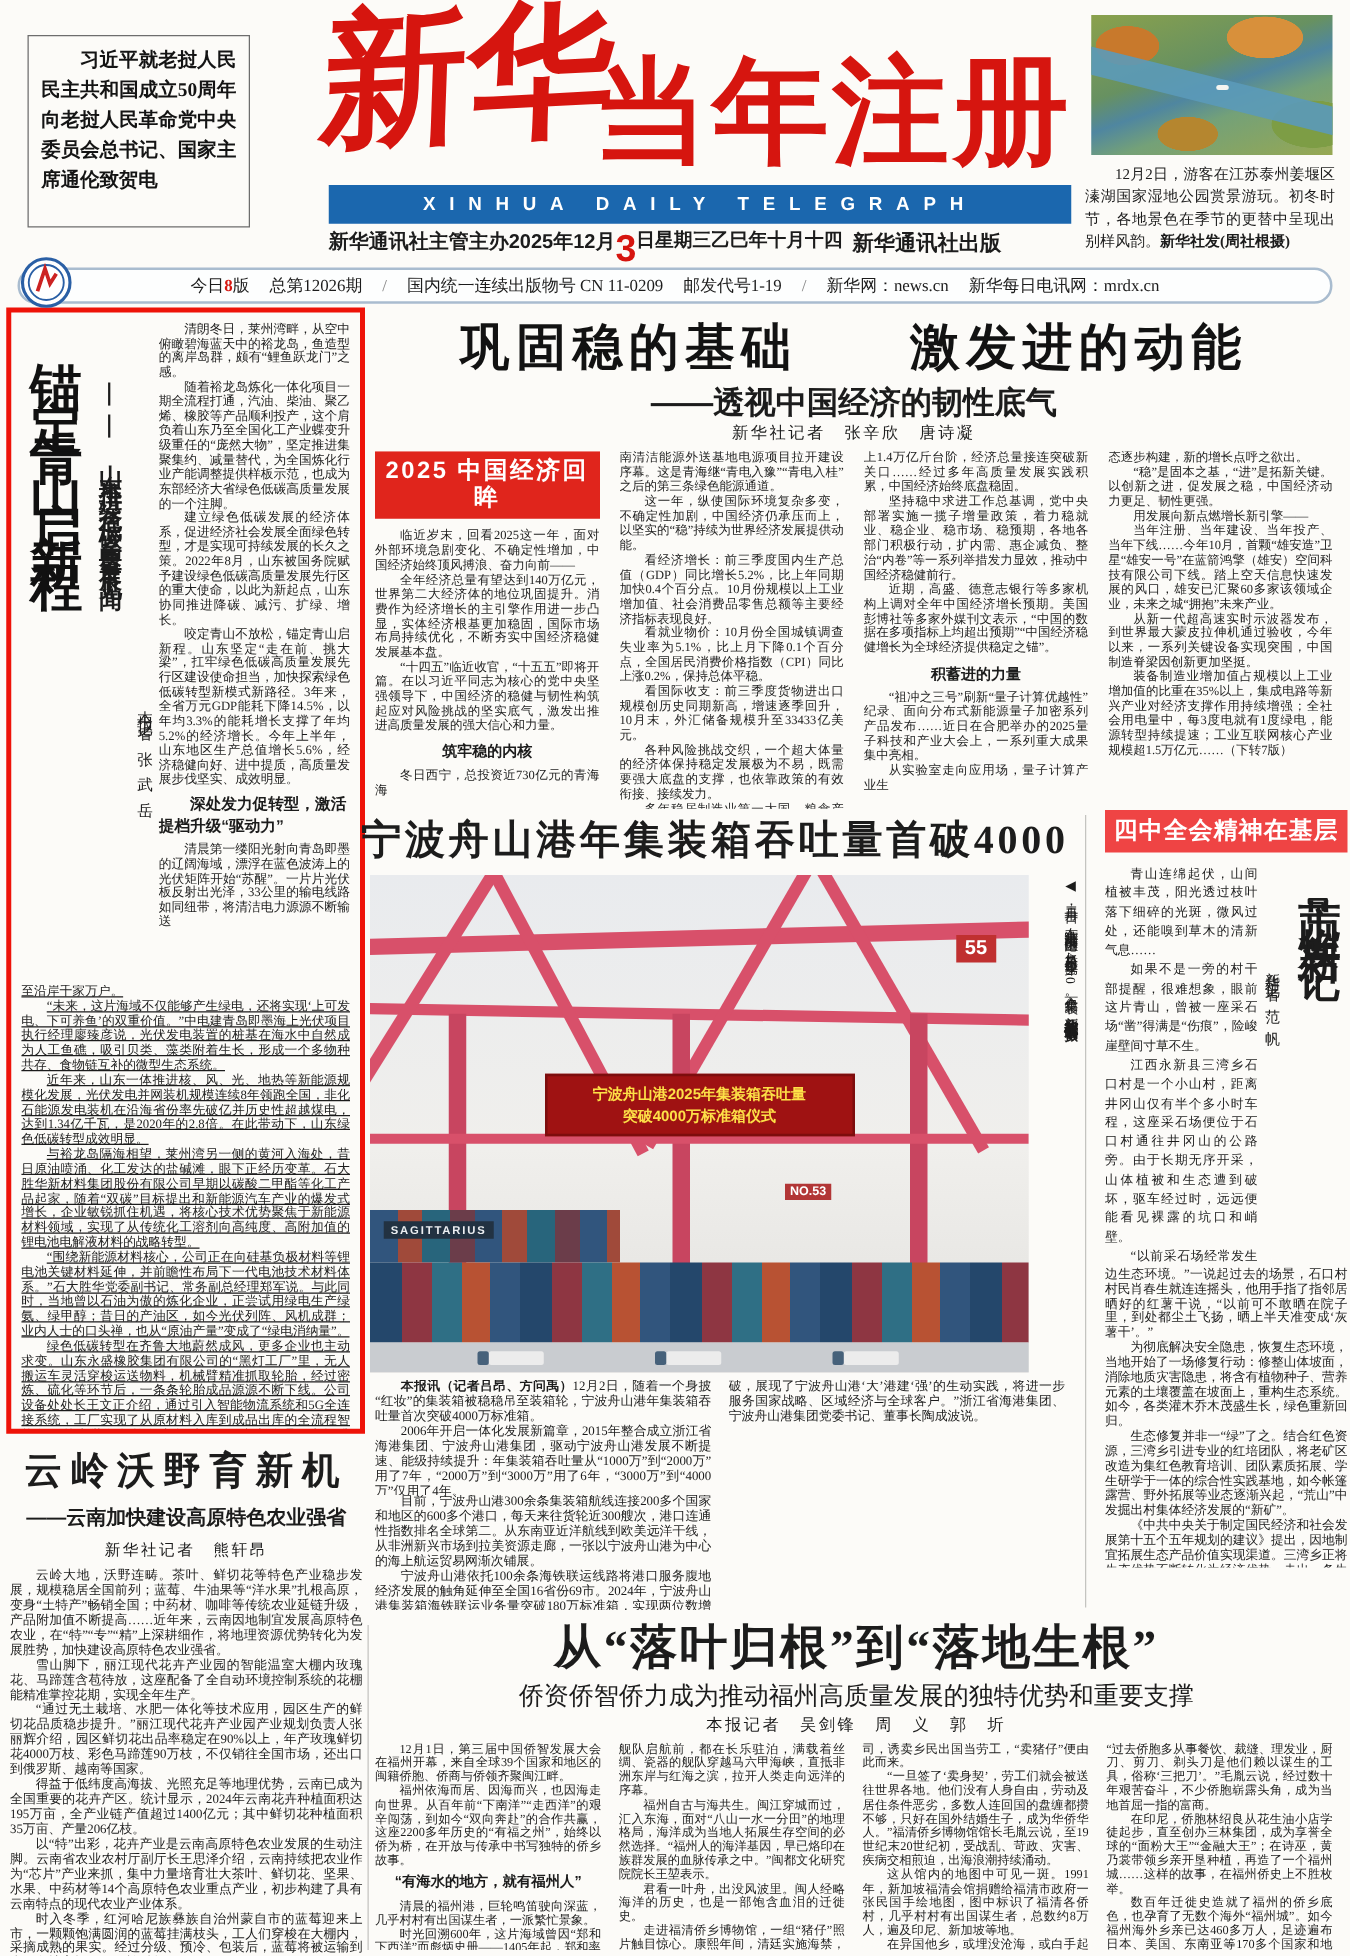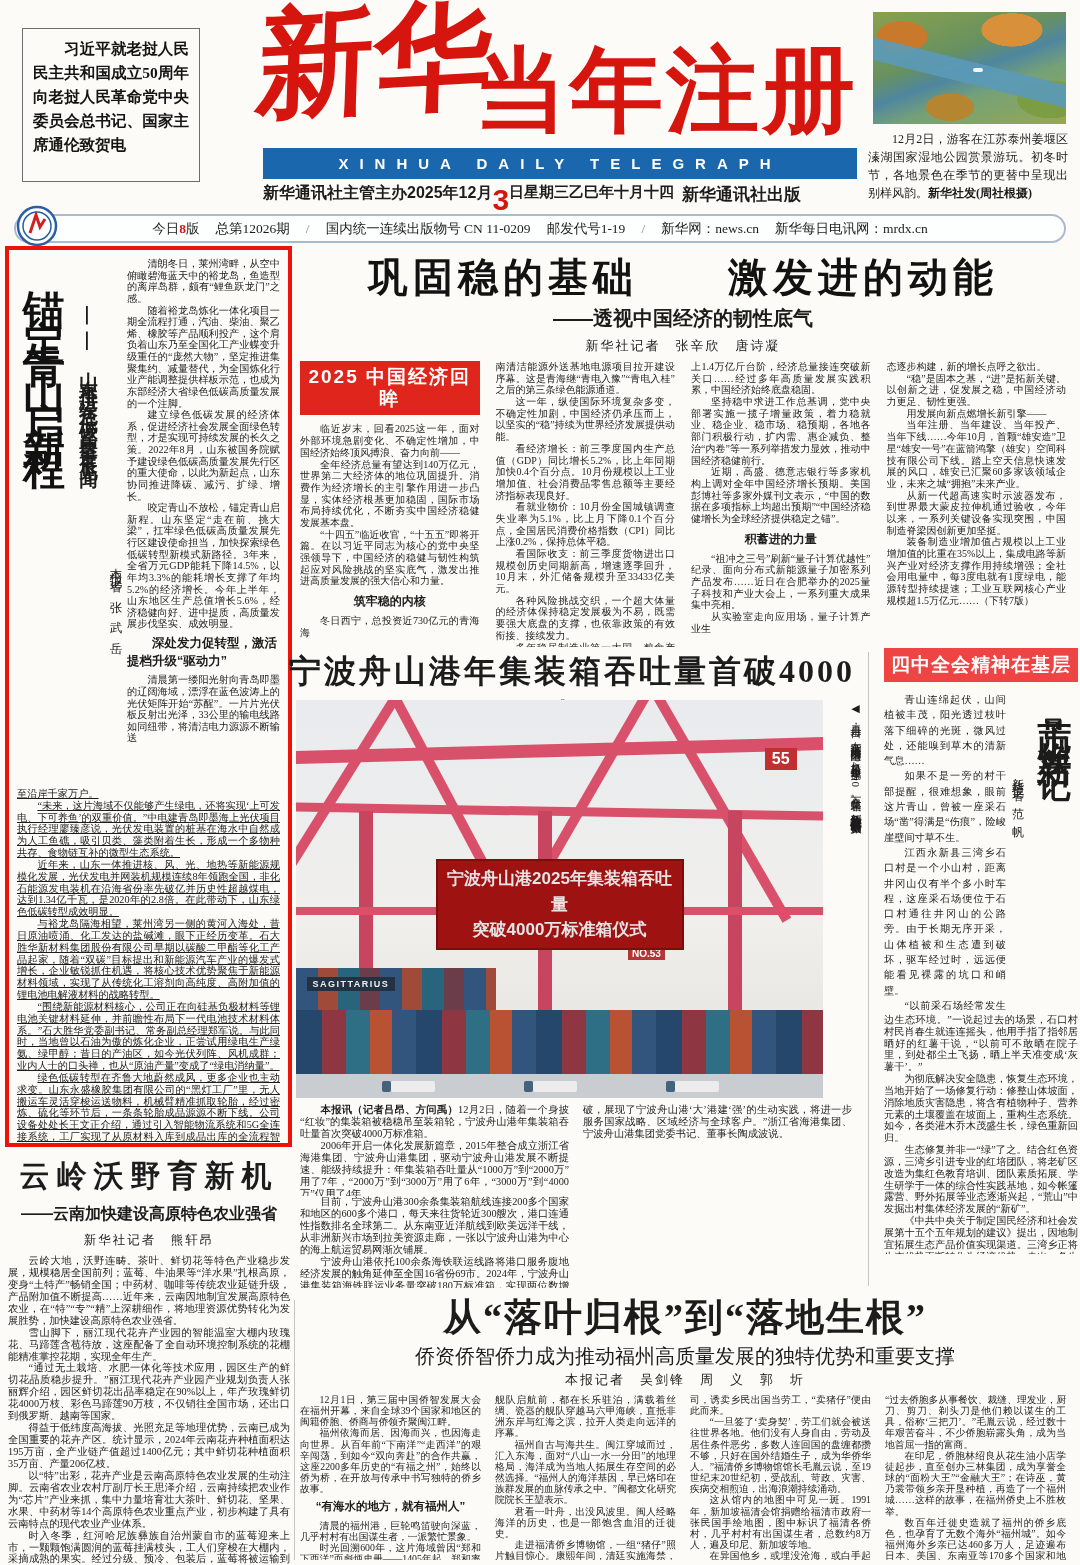--- a/index.html
+++ b/index.html
@@ -65,44 +65,44 @@
   .sd-byline { width:24px; font-size:12.5px; letter-spacing:4px; margin-top:300px; line-height:22px; }
   .sd-narrow { flex:1; font-size:10.2px; line-height:1.14; overflow:hidden; }
   .sd-subhead { font-family:"Liberation Sans","DejaVu Sans",sans-serif; font-weight:bold;
     font-size:12.5px; line-height:1.45; margin:4px 0; text-indent:2em; }
   .sd-wide { margin-top:6px; font-size:10.2px; line-height:1.16; overflow:hidden;text-decoration:underline; }
 
   
   .econ-title { position:absolute; left:300px; top:250px; width:766px; text-align:center;
     font-size:40px; font-weight:900; letter-spacing:5px; color:#121212; }
   .econ-subtitle { position:absolute; left:300px; top:305px; width:766px; text-align:center;
-    font-size:20px; font-weight:bold; }
+    font-size:25px; font-weight:bold; }
   .econ-byline { position:absolute; left:300px; top:337px; width:766px; text-align:center;
     font-size:13px; letter-spacing:2px; }
   .econ-cols { position:absolute; left:300px; top:361px; width:766px; height:286px;
     display:grid; grid-template-columns:repeat(4,1fr); gap:0 16px; }
   .col { overflow:hidden; font-size:10px; line-height:1.17; }
   .badge { display:block; background:#e0251c; color:#fff; text-align:center;
     font-family:"Liberation Sans","DejaVu Sans",sans-serif; font-weight:bold;
     font-size:19px; letter-spacing:2px; padding:5px 2px; margin-bottom:8px; }
   .col-subhead { font-family:"Liberation Sans","DejaVu Sans",sans-serif; font-weight:bold;
     font-size:12px; text-align:center; margin:7px 0; text-indent:0; }
 
   
   .port-title { position:absolute; left:288px; top:650px; width:568px; text-align:center;
     font-size:32px; font-weight:900; letter-spacing:3px; }
   .port-photo { position:absolute; left:296px; top:700px; width:527px; height:398px; overflow:hidden;
     background:linear-gradient(#e9ebee 0%, #f0efec 55%, #e2e1de 100%); }
   .pp { position:absolute; }
   .beam { background:#d8506a; }
   .leg { background:#c84560; }
   .pp-banner { left:50%; top:40%; transform:translateX(-50%); width:248px;
-    background:#9f1212; border:2px solid #7d0d0d; color:#e5e5e5; text-align:center;
+    background:#9f1212; border:2px solid #7d0d0d; color:#fde047; text-align:center;
     font-family:"Liberation Sans","DejaVu Sans",sans-serif; font-weight:bold;
-    font-size:17px; line-height:1.5; padding:5px 6px; z-index:4; }
+    font-size:12px; line-height:1.5; padding:5px 6px; z-index:4; }
   .pp-55 { right:5%; top:12%; background:#c03030; color:#fff; z-index:3;
     font:bold 16px "Liberation Sans","DejaVu Sans",sans-serif; padding:2px 7px; }
   .pp-no53 { left:63%; top:62%; background:#b23636; color:#fff; z-index:3;
     font:bold 10px "Liberation Sans","DejaVu Sans",sans-serif; padding:1px 4px; }
   .pp-ship { left:2%; bottom:27%; background:#223242; color:#eceff2; z-index:3;
     font:bold 9px "Liberation Sans","DejaVu Sans",sans-serif; letter-spacing:1.5px; padding:2px 6px; }
   .pp-containers { left:0; bottom:24px; width:100%; height:64px; z-index:2;
     background:repeating-linear-gradient(90deg,#24476b 0 26px,#8e3642 26px 50px,#2f6f85 50px 74px,#b85233 74px 96px,#31557d 96px 120px); }
   .pp-stack { left:0; bottom:88px; width:38%; height:42px; z-index:2;
     background:repeating-linear-gradient(90deg,#31557d 0 22px,#a04a3a 22px 42px,#28657c 42px 64px,#6b3d4a 64px 84px); }

